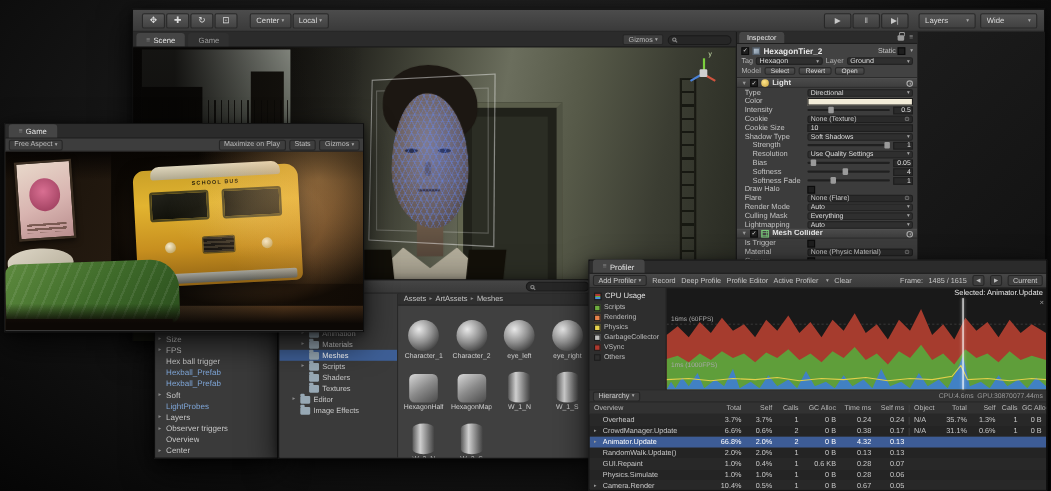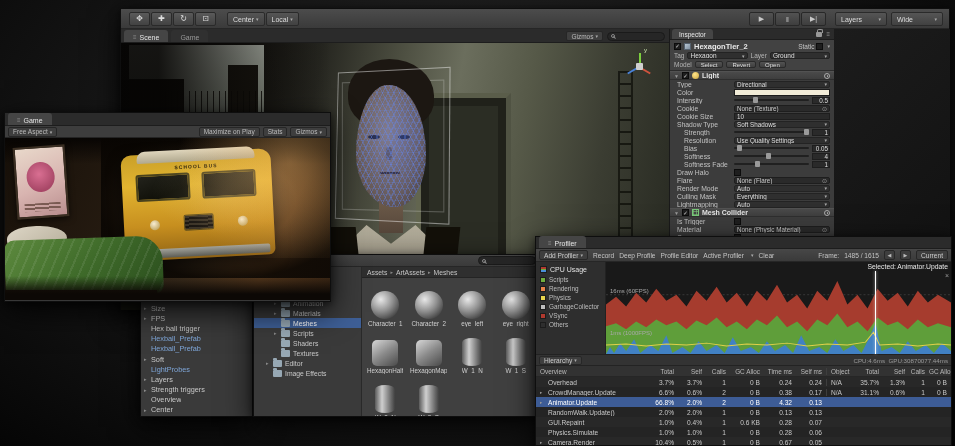--- a/index.html
+++ b/index.html
@@ -586,21 +586,21 @@
       <div class="hrow prefab">
         <span class="harrow"></span>
         <span class="hlabel">LightProbes</span>
       </div>
       <div class="hrow">
         <span class="harrow">▸</span>
         <span class="hlabel">Layers</span>
       </div>
       <div class="hrow">
         <span class="harrow">▸</span>
-        <span class="hlabel">Strength triggers</span>
+        <span class="hlabel">Observer triggers</span>
       </div>
       <div class="hrow">
         <span class="harrow"></span>
         <span class="hlabel">Overview</span>
       </div>
       <div class="hrow">
         <span class="harrow">▸</span>
         <span class="hlabel">Center</span>
       </div>
   </section>

